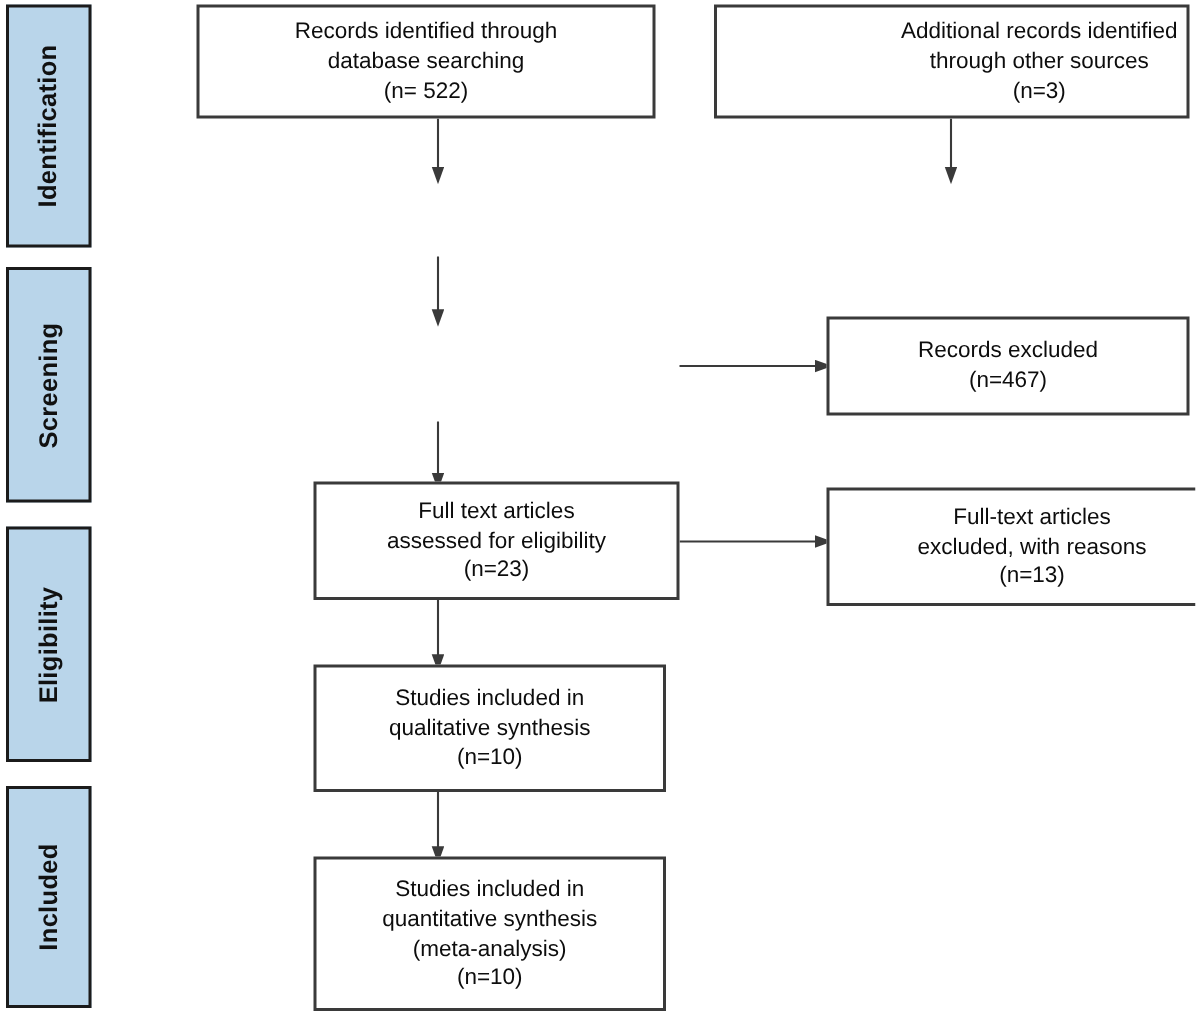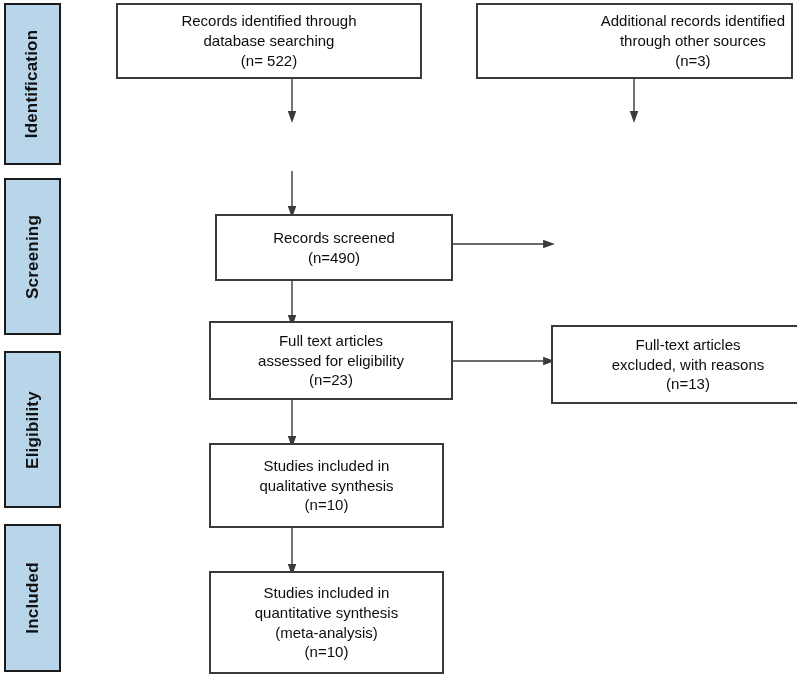--- a/index.html
+++ b/index.html
@@ -99,38 +99,38 @@
 
     <line x1="292" y1="281" x2="292" y2="321" stroke="#3a3a3a" stroke-width="1.4" marker-end="url(#ah)"></line>
 
     <line x1="453" y1="361" x2="549" y2="361" stroke="#3a3a3a" stroke-width="1.4" marker-end="url(#ah)"></line>
 
     <line x1="292" y1="400" x2="292" y2="442" stroke="#3a3a3a" stroke-width="1.4" marker-end="url(#ah)"></line>
 
     <line x1="292" y1="528" x2="292" y2="570" stroke="#3a3a3a" stroke-width="1.4" marker-end="url(#ah)"></line>
   </svg>
 
-  <div class="node" style="left:116px; top:3px; width:306px; height:76px;">
+  <div class="node" style="left:131px; top:3px; width:306px; height:76px;">
     <span class="node-text">Records identified through
 database searching
 (n= 522)</span>
   </div>
 
   <div class="node" style="left:476px; top:3px; width:317px; height:76px;justify-content:flex-end;">
     <span class="node-text">Additional records identified
 through other sources
 (n=3)</span>
   </div>
 
 
-  <div class="node" style="left:215px; top:214px; width:238px; height:67px;">
-    <span class="node-text">Records screened
-(n=490)</span>
+
+  <div class="node" style="left:551px; top:211px; width:242px; height:66px;">
+    <span class="node-text">Records excluded
+(n=467)</span>
   </div>
-
 
   <div class="node" style="left:209px; top:321px; width:244px; height:79px;">
     <span class="node-text">Full text articles
 assessed for eligibility
 (n=23)</span>
   </div>
 
   <div class="node" style="left:551px; top:325px; width:274px; height:79px;">
     <span class="node-text">Full-text articles
 excluded, with reasons

